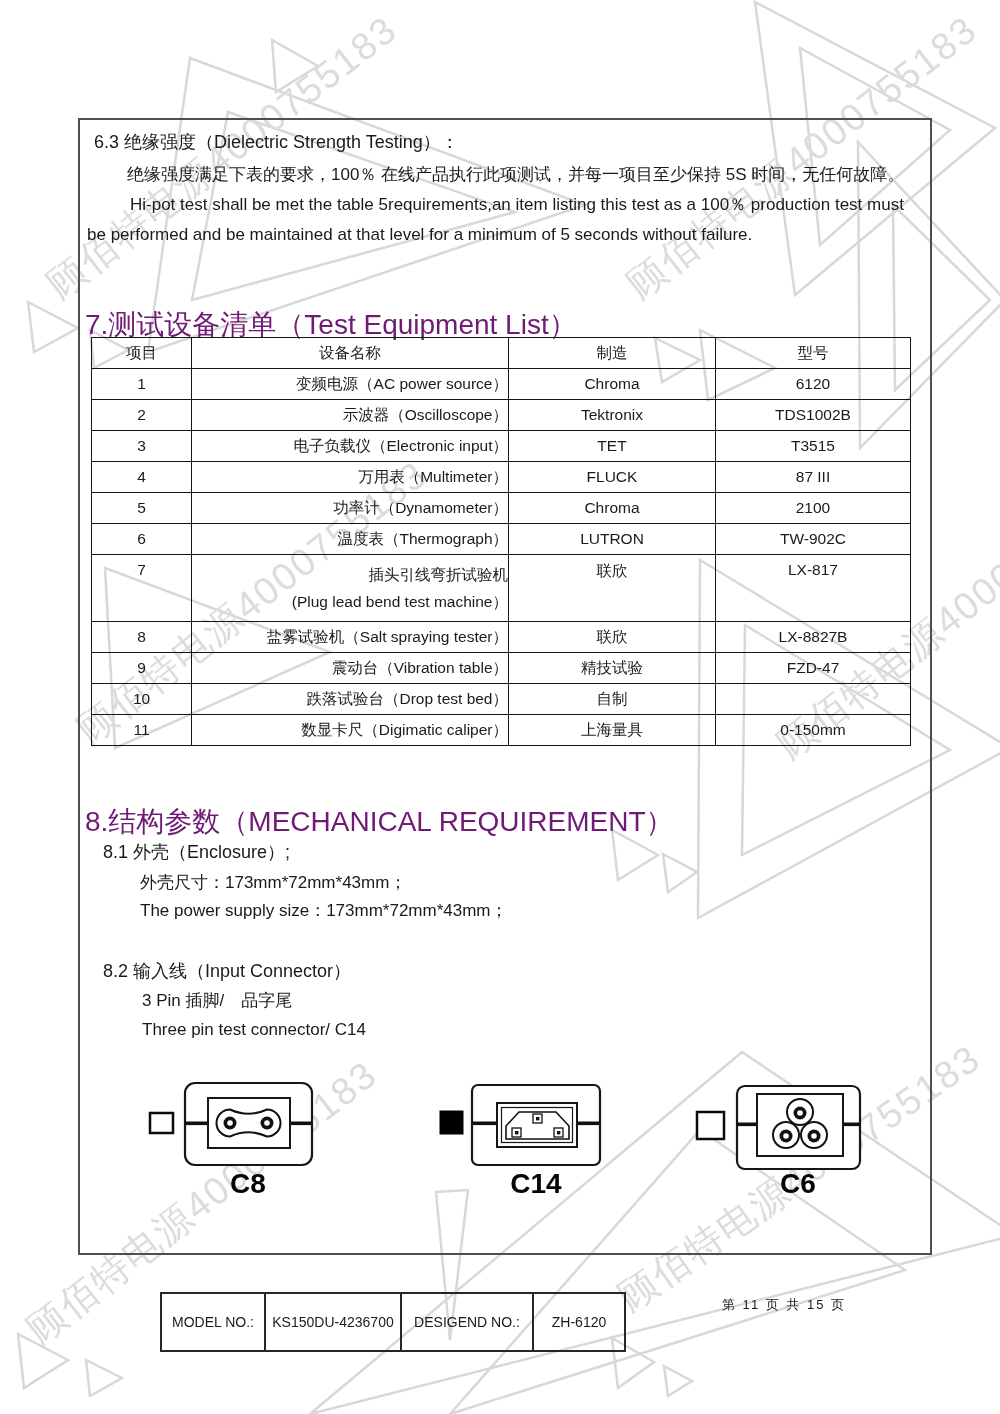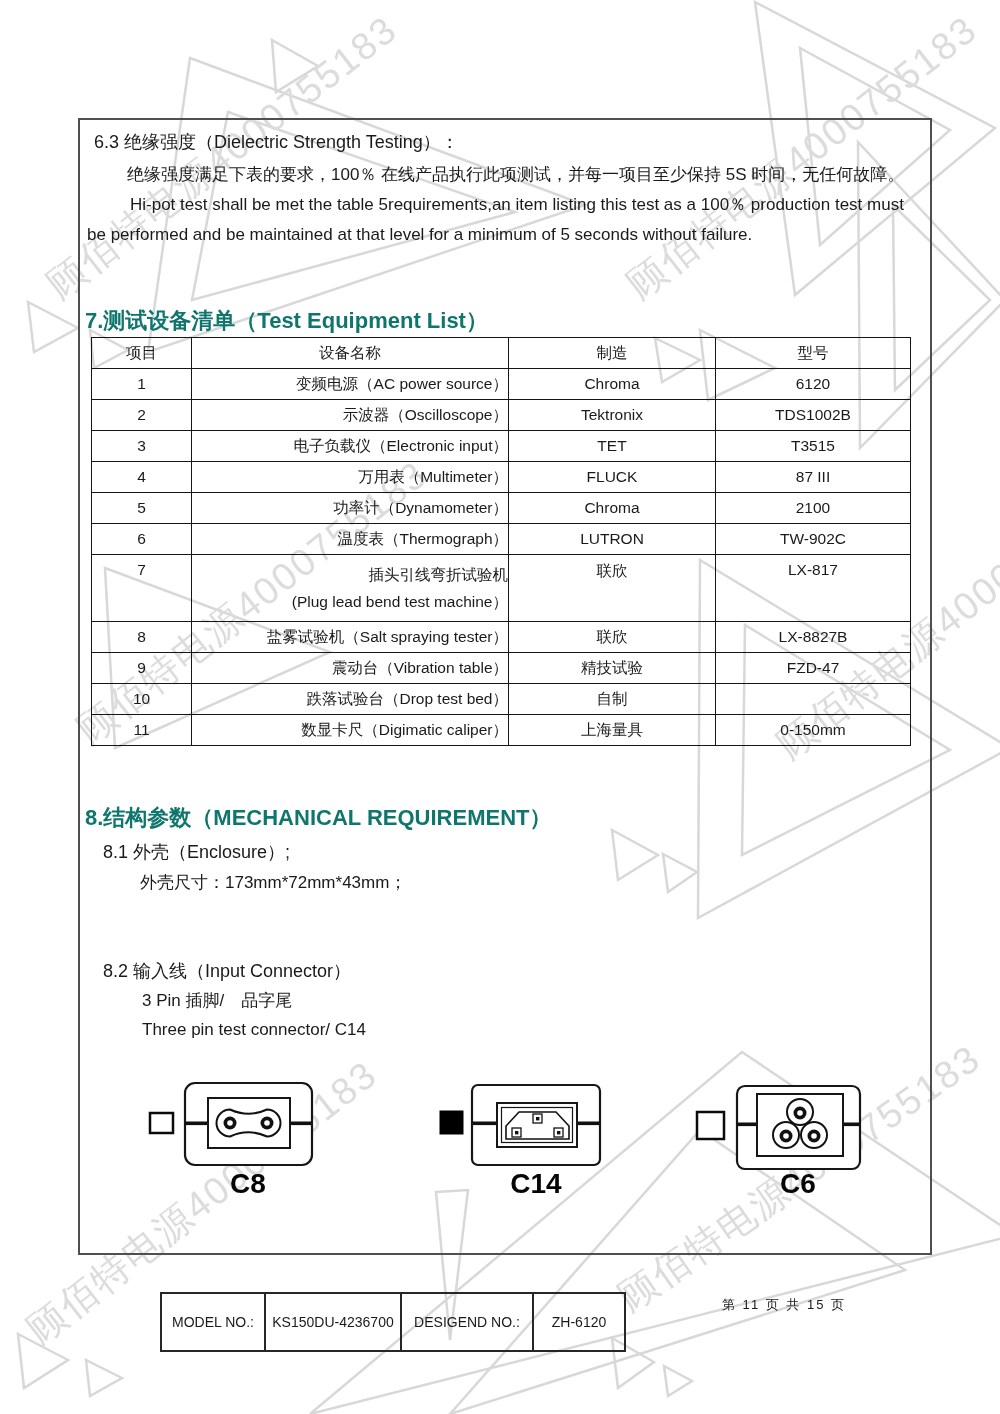--- a/index.html
+++ b/index.html
@@ -5,21 +5,21 @@
   html,body{margin:0;padding:0;background:#fff;}
   .page{position:relative;width:1000px;height:1414px;background:#ffffff;overflow:hidden;
         font-family:"Liberation Sans",sans-serif;color:#1a1a1a;}
   .wm{position:absolute;left:0;top:0;width:1000px;height:1414px;z-index:0;pointer-events:none;}
   .content{position:absolute;left:0;top:0;width:1000px;height:1414px;z-index:1;}
   .border-box{position:absolute;left:78px;top:118px;width:850px;height:1133px;
               border:2px solid #4f4f4f;background:transparent;}
   .abs{position:absolute;white-space:nowrap;}
   .h-sub{font-size:18px;}
   .body-txt{font-size:17px;}
-  .h-main{font-size:22px;font-weight:bold;color:#0f766e;}
+  .h-main{font-size:28px;font-weight:normal;color:#701a75;}
   table.equip{position:absolute;left:91px;top:337px;border-collapse:collapse;table-layout:fixed;width:819px;border-radius:17px;}
   table.equip td,table.equip th{border:1.5px solid #151515;height:30px;font-size:15.5px;
       font-weight:normal;text-align:center;padding:0;vertical-align:middle;overflow:hidden;}
   table.equip td.name{text-align:right;padding-left:22px;white-space:pre-line;line-height:1.75;}
   table.equip tr.tall td{height:60px;}
   .ftable{position:absolute;left:160px;top:1292px;border-collapse:collapse;table-layout:fixed;}
   .ftable td{border:2px solid #262626;height:24px;font-size:14px;text-align:center;padding:16px 4px;white-space:nowrap;}
   .pagenum{position:absolute;left:722px;top:1296px;font-size:13px;letter-spacing:2px;}
   .connector{position:absolute;width:200px;height:125px;}
   .clabel{font:bold 28px "Liberation Sans",sans-serif;fill:#050505;}
@@ -163,20 +163,21 @@
         <td class="name">数显卡尺（Digimatic caliper）</td>
         <td>上海量具</td>
         <td>0-150mm</td>
       </tr>
     </tbody>
       </table>
 
     <div class="abs h-main" style="left:85px;top:803px;">8.结构参数（MECHANICAL REQUIREMENT）</div>
     <div class="abs h-sub" style="left:103px;top:840px;">8.1 外壳（Enclosure）;</div>
     <div class="abs body-txt" style="left:140px;top:871px;">外壳尺寸：173mm*72mm*43mm；</div>
+    <div class="abs body-txt" style="left:140px;top:899px;">The power supply size：173mm*72mm*43mm；</div>
     <div class="abs h-sub" style="left:103px;top:959px;">8.2 输入线（Input Connector）</div>
     <div class="abs body-txt" style="left:142px;top:989px;">3 Pin 插脚/　品字尾</div>
     <div class="abs body-txt" style="left:142px;top:1020px;">Three pin test connector/   C14</div>
 
     <svg class="connector" style="left:140px;top:1080px;" viewBox="0 0 200 125">
       <rect x="10" y="33" width="23" height="20" fill="#fff" stroke="#0a0a0a" stroke-width="2.5"></rect>
       <rect x="45" y="3" width="127" height="82" rx="10" fill="#fff" stroke="#161616" stroke-width="2.2"></rect>
       <rect x="45" y="41.5" width="127" height="3.6" fill="#111"></rect>
       <rect x="68" y="18" width="82" height="50" fill="#fff" stroke="#161616" stroke-width="2"></rect>
       <path d="M 90,29.5 A13.5,13.5 0 1 0 90,56.5 Q 108.5,48 127,56.5 A13.5,13.5 0 1 0 127,29.5 Q 108.5,38 90,29.5 Z" fill="#fff" stroke="#111" stroke-width="2"></path>

